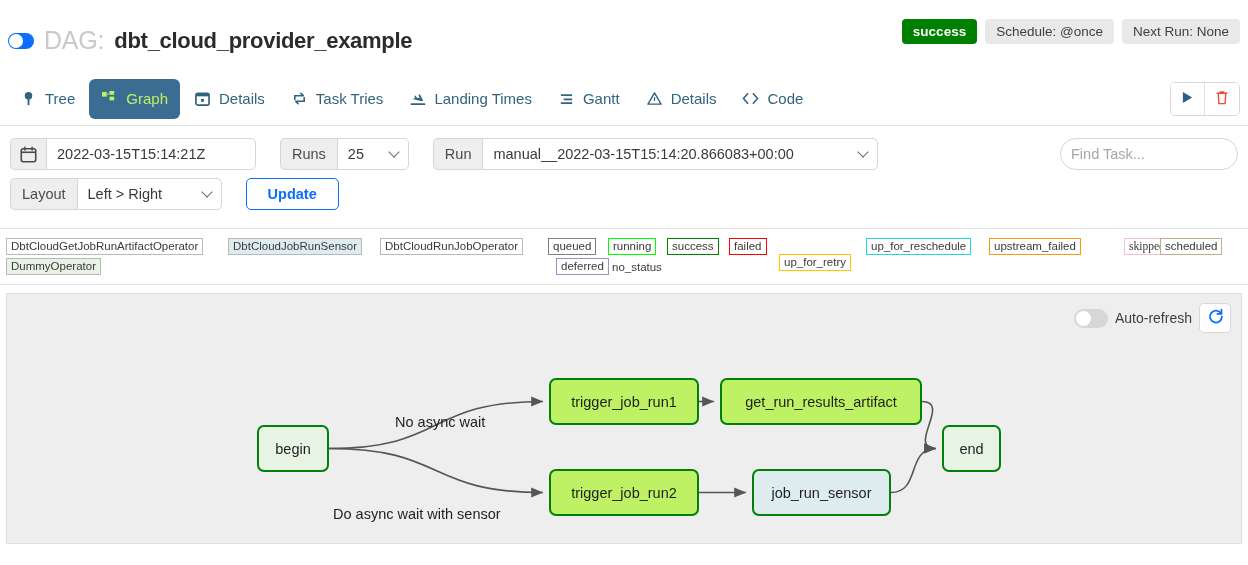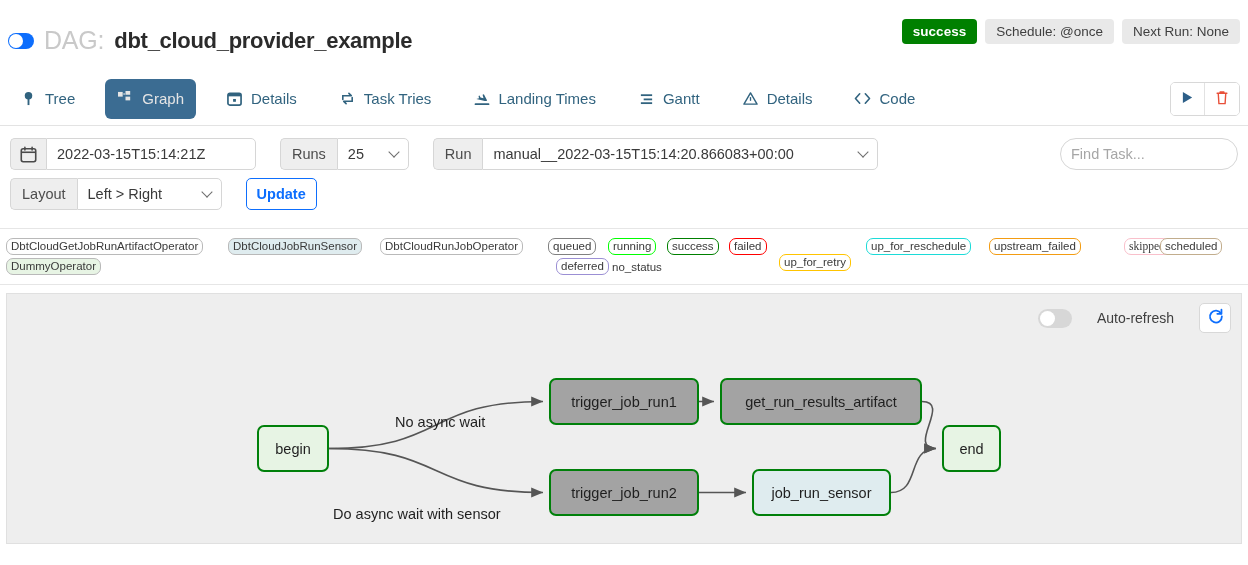--- a/index.html
+++ b/index.html
@@ -73,34 +73,34 @@
   .badge.plain { font-weight: 400; color: #3f3f3f; }
 
   
   .tabbar {
     position: relative;
     height: 54px;
     border-bottom: 1px solid #e3e3e3;
     display: flex; align-items: center;
     padding: 0 8px;
   }
-  .tabs { display: flex; align-items: center; gap: 18px; }
+  .tabs { display: flex; align-items: center; gap: 2px; }
   .tab {
     display: flex; align-items: center; gap: 8px;
     height: 40px;
     padding: 0 12px;
     border-radius: 6px;
     font-size: 15px;
     color: #31637f;
     white-space: nowrap;
     cursor: pointer;
   }
   .tab.active {
     background: #3b6c92;
-    color: #e5e5e5;
+    color: #bef264;
   }
   .tab .ico { display: inline-flex; width: 17px; height: 17px; align-items: center; justify-content: center; }
   .tab .ico svg { display: block; }
 
   .tab-actions {
     position: absolute;
     right: 8px; top: 50%;
     transform: translateY(-50%);
     display: flex;
     border: 1px solid #d8d8d8;
@@ -161,21 +161,21 @@
     position: absolute;
     right: 10px; top: 50%;
     margin-top: -2px;
     width: 7px; height: 7px;
     border-right: 1.6px solid #6d6d6d;
     border-bottom: 1.6px solid #6d6d6d;
     transform: translateY(-50%) rotate(45deg);
   }
   .btn-outline {
     height: 32px;
-    padding: 0 10px;
+    padding: 0 21px;
     border: 1px solid #0d6efd;
     border-radius: 5px;
     background: #ffffff;
     color: #0d6efd;
     font-size: 14.5px;
     font-weight: 700;
     cursor: pointer;
     font-family: "Liberation Sans", sans-serif;
     text-align: center;
   }
@@ -199,21 +199,21 @@
     border-bottom: 1px solid #e6e6e6;
     position: relative;
     height: 56px;
   }
   .legend-chip {
     position: absolute;
     display: inline-flex; align-items: center;
     height: 17px;
     padding: 0 4px;
     border: 1.4px solid #b9b9b9;
-    border-radius: 7px;
+    border-radius: 0;
     font-size: 11.5px;
     line-height: 1;
     color: #3a3a3a;
     white-space: nowrap;
     background: #ffffff;
     font-family: "Liberation Sans", sans-serif;
   }
   .legend-plain {
     position: absolute;
     font-size: 11.5px;
@@ -227,21 +227,21 @@
     position: relative;
     height: 251px;
     background: #eeeeee;
     margin: 8px 6px 6px 6px;
     border: 1px solid #e0e0e0;
     overflow: hidden;
   }
   .refresh-row {
     position: absolute;
     right: 10px; top: 9px;
-    display: flex; align-items: center; gap: 25px;
+    display: flex; align-items: center; gap: 7px;
     z-index: 4;
   }
   .switch {
     width: 34px; height: 19px;
     border-radius: 10px;
     background: #d7d7d7;
     position: relative;
     cursor: pointer;
     flex: none;
   }
@@ -264,21 +264,21 @@
     padding: 0;
   }
 
   .graph-canvas { position: absolute; inset: 0; }
   .graph-canvas svg { position: absolute; left: 0; top: 0; }
 
   .node {
     position: absolute;
     border: 2.4px solid #00800a;
     border-radius: 7px;
-    background: #a3a3a3;
+    background: #bef264;
     display: flex; align-items: center; justify-content: center;
     font-size: 14.5px;
     color: #1f1f1f;
     white-space: nowrap;
     cursor: pointer;
   }
   .node.fill-dummy  { background: #e7f4e4; }
   .node.fill-sensor { background: #dfecef; }
 
   .edge-label {

